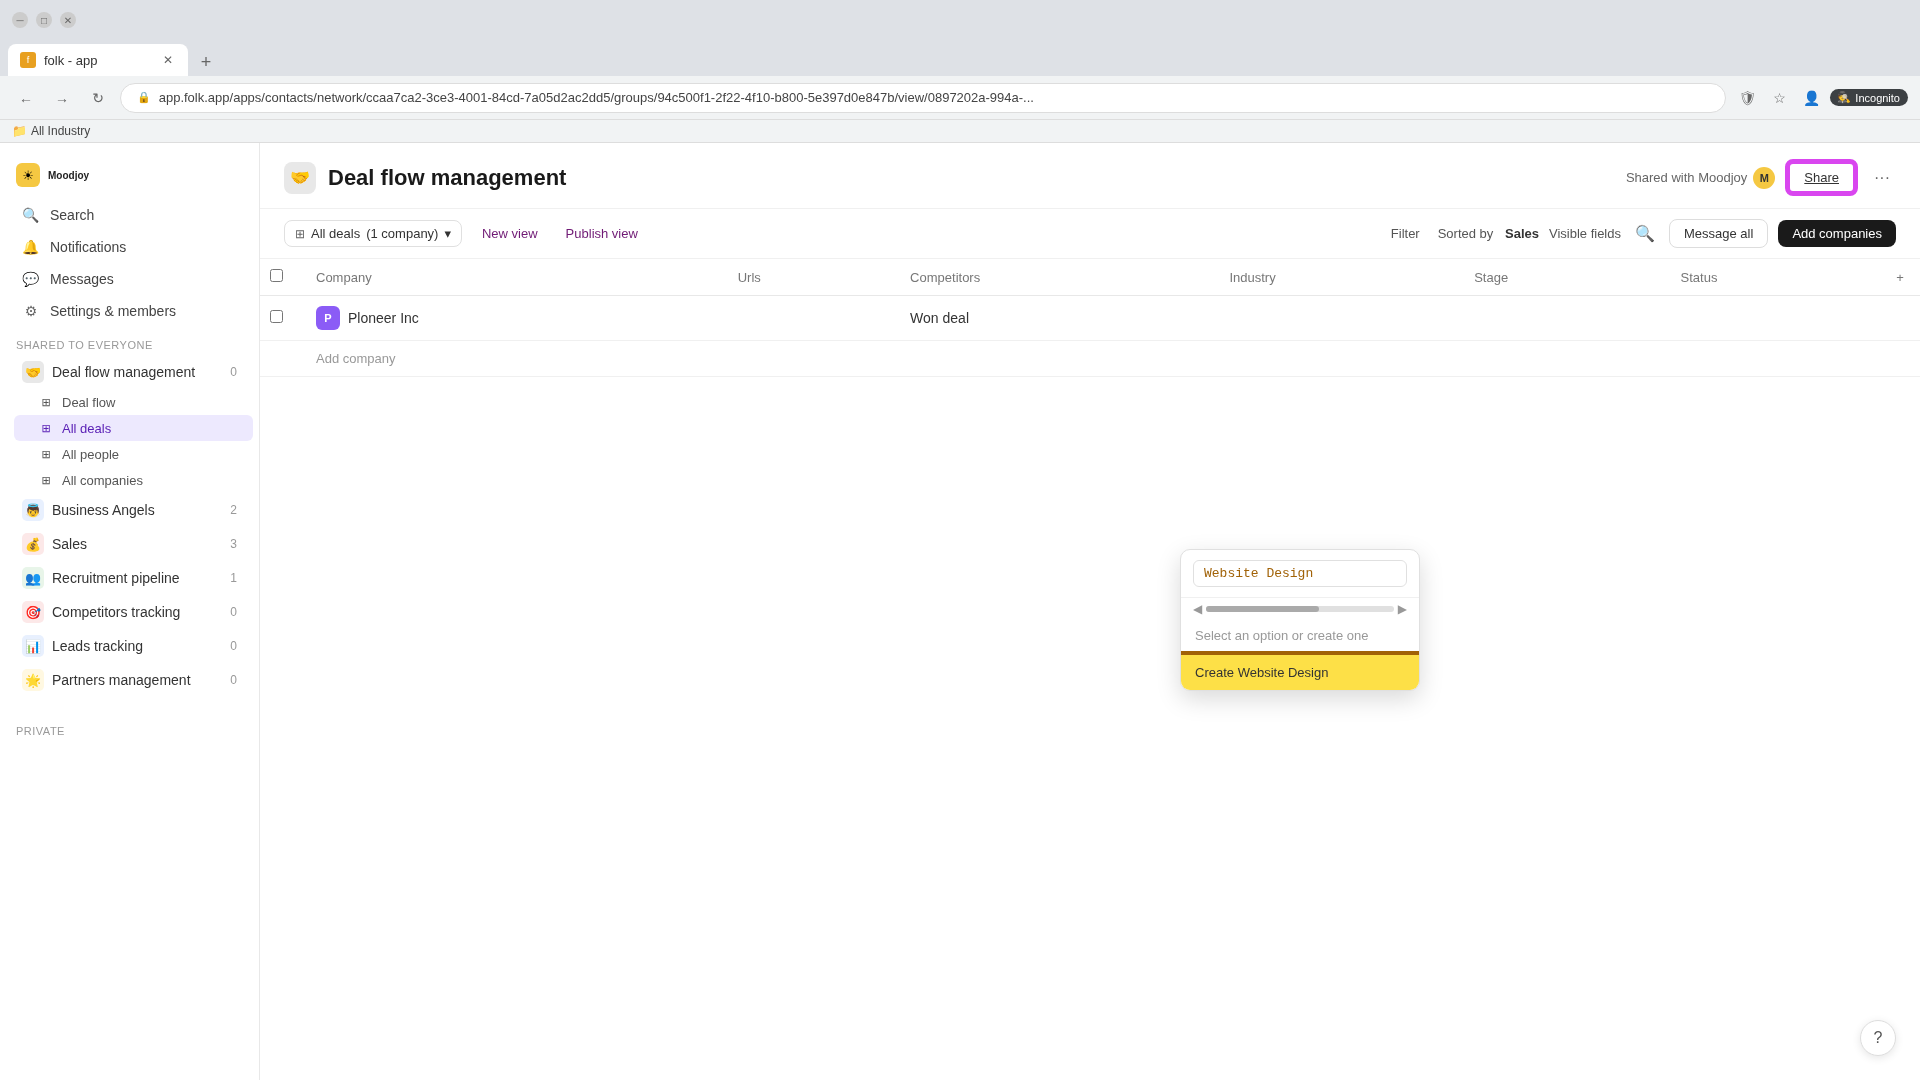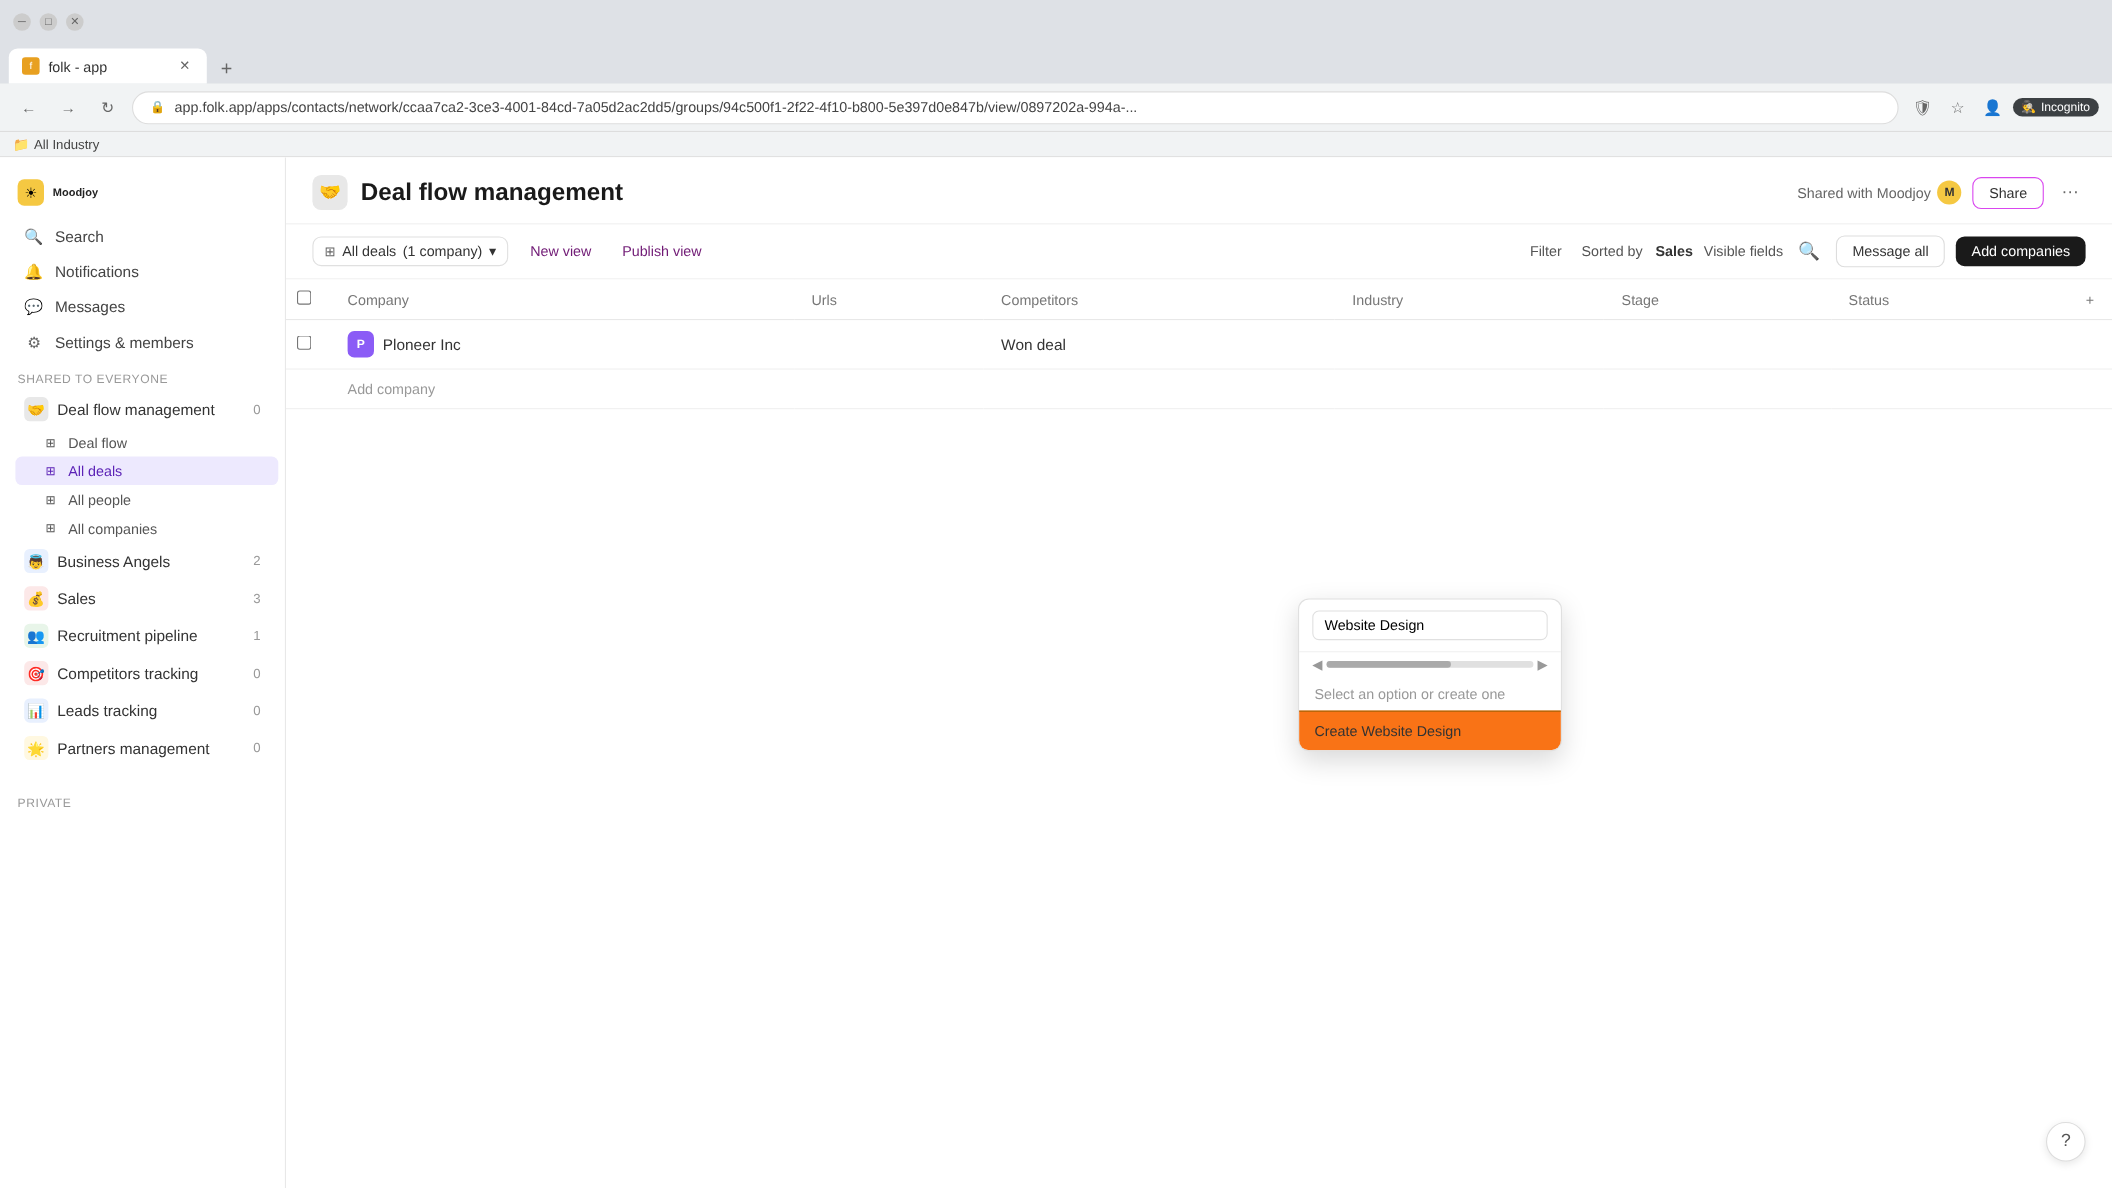--- a/index.html
+++ b/index.html
@@ -57,21 +57,21 @@
 
     
     .main-content { flex: 1; display: flex; flex-direction: column; overflow: hidden; background: #fff; }
 
     .main-header { padding: 16px 24px 12px; border-bottom: 1px solid #f0f0f0; display: flex; align-items: center; gap: 12px; }
     .page-icon { width: 32px; height: 32px; background: #e8e8e8; border-radius: 8px; display: flex; align-items: center; justify-content: center; font-size: 16px; }
     .page-title { font-size: 22px; font-weight: 700; color: #1a1a1a; flex: 1; }
     .header-actions { display: flex; align-items: center; gap: 10px; }
     .shared-badge { display: flex; align-items: center; gap: 6px; font-size: 13px; color: #666; }
     .shared-icon { width: 22px; height: 22px; background: #f5c842; border-radius: 50%; display: flex; align-items: center; justify-content: center; font-size: 11px; color: #333; font-weight: 700; }
-    .share-btn { padding: 6px 14px; background: #fff; border: 1px solid #d946ef; border-radius: 8px; font-size: 13px; color: #333; cursor: pointer; }
+    .share-btn { padding: 6px 14px; background: #fff; border: 5px solid #d946ef; border-radius: 8px; font-size: 13px; color: #333; cursor: pointer; text-decoration: underline; }
     .more-btn { width: 28px; height: 28px; display: flex; align-items: center; justify-content: center; cursor: pointer; color: #666; font-size: 16px; }
 
     .view-toolbar { padding: 10px 24px; display: flex; align-items: center; gap: 12px; border-bottom: 1px solid #f0f0f0; }
     .view-selector { display: flex; align-items: center; gap: 6px; padding: 5px 10px; border: 1px solid #e0e0e0; border-radius: 8px; cursor: pointer; font-size: 13px; color: #333; }
     .view-selector-icon { font-size: 12px; color: #666; }
     .view-btn { font-size: 13px; color: #701a75; cursor: pointer; padding: 5px 8px; border-radius: 6px; }
     .toolbar-spacer { flex: 1; }
     .toolbar-right { display: flex; align-items: center; gap: 10px; }
     .filter-btn { font-size: 13px; color: #555; cursor: pointer; padding: 5px 8px; }
     .sort-btn { display: flex; align-items: center; gap: 4px; font-size: 13px; color: #555; cursor: pointer; }
@@ -110,22 +110,23 @@
     .industry-input-row {
       padding: 10px 12px;
       border-bottom: 1px solid #f0f0f0;
     }
     .industry-input {
       width: 100%;
       border: 1px solid #e0e0e0;
       border-radius: 6px;
       padding: 5px 10px;
       font-size: 13px;
-      color: #000000;
+      color: #a16207;
       outline: none;
+      font-family: Liberation Mono, monospace;
     }
     .industry-scrollbar-row {
       padding: 4px 8px;
       display: flex;
       align-items: center;
     }
     .industry-scrollbar {
       width: 100%;
       height: 6px;
       background: #e0e0e0;
@@ -141,22 +142,22 @@
       background: #aaa;
       border-radius: 3px;
     }
     .industry-scroll-arrow { font-size: 12px; color: #999; cursor: pointer; padding: 0 4px; }
     .industry-hint { padding: 8px 14px; font-size: 13px; color: #999; }
     .industry-create-option {
       padding: 10px 14px;
       font-size: 13px;
       color: #333;
       cursor: pointer;
-      background: #f97316;
-      border-top: 1px solid #a16207;
+      background: #fde047;
+      border-top: 4px solid #a16207;
     }
 
     
     .help-btn {
       position: fixed;
       bottom: 24px;
       right: 24px;
       width: 36px;
       height: 36px;
       background: #fff;

